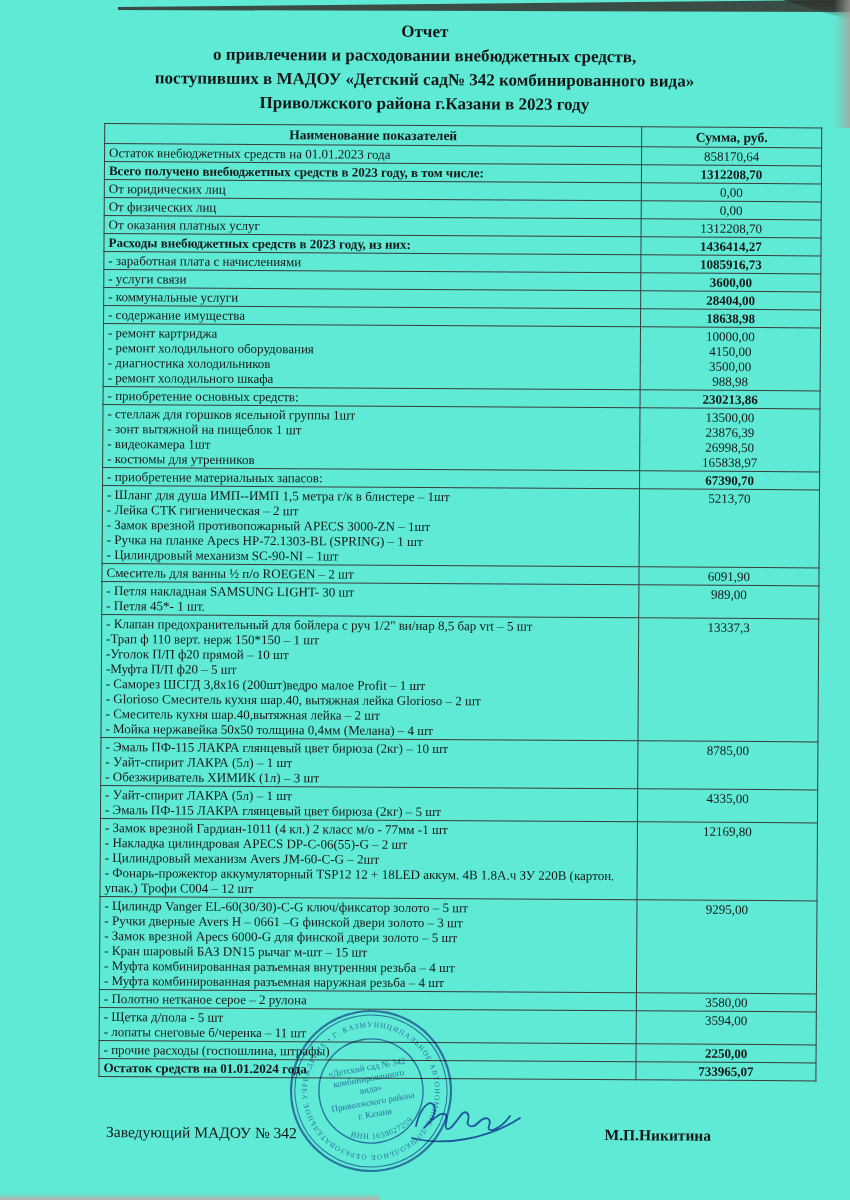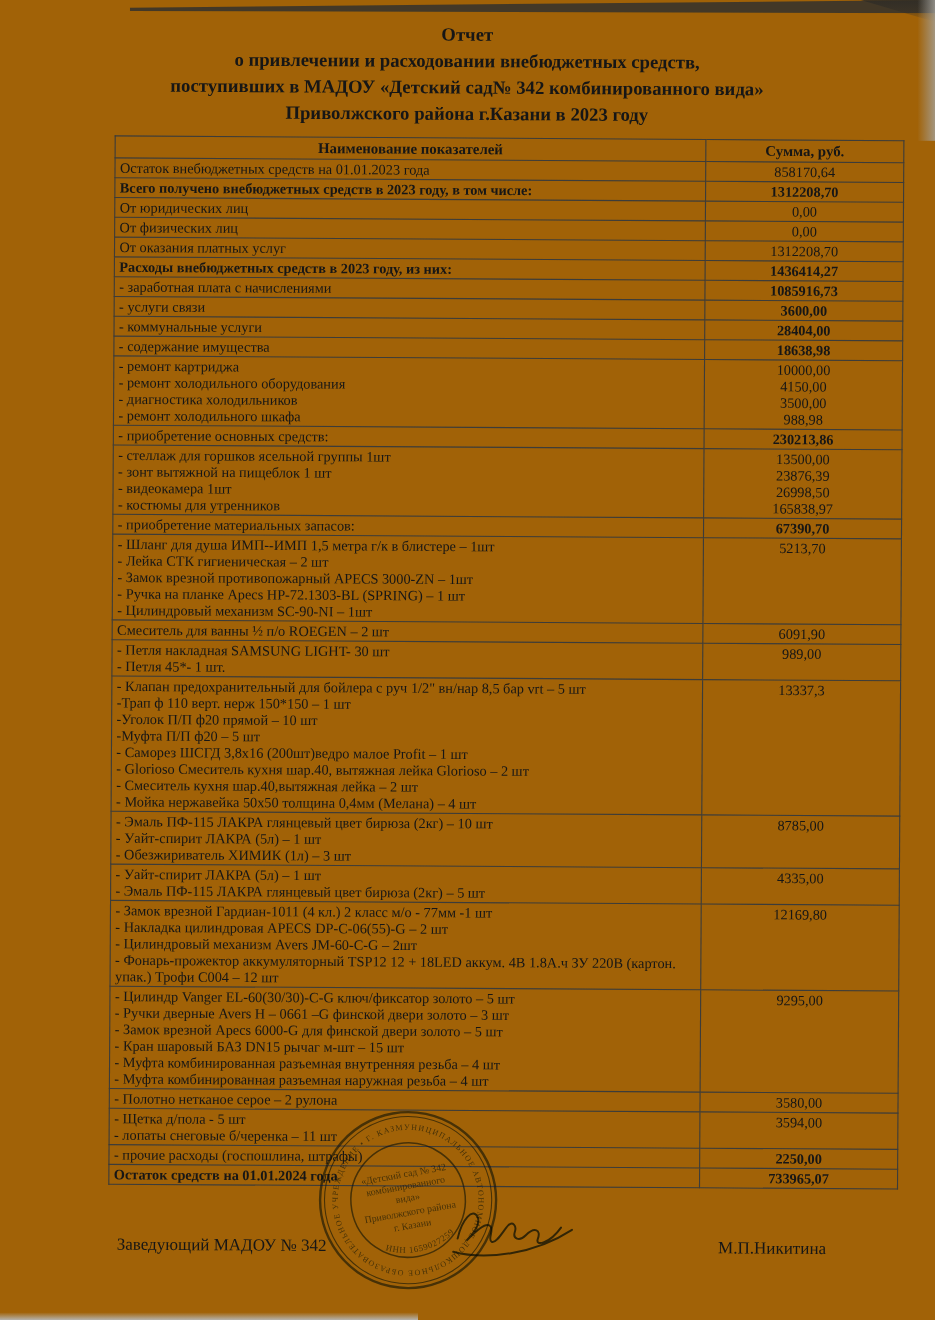--- a/index.html
+++ b/index.html
@@ -4,36 +4,36 @@
 <style>
   * { margin:0; padding:0; box-sizing:border-box; }
   html,body { width:850px; height:1200px; }
   body {
     background:#e9e7e2;
     font-family:"Liberation Serif", serif;
     color:#161616;
     position:relative;
     overflow:hidden;
   }
-  .page { position:absolute; inset:0; background:#a16207; }
+  .page { position:absolute; inset:0; background:#5eead4; }
   .doc { position:absolute; top:0; left:0; width:100%; transform:rotate(0.35deg); transform-origin:50% 0; }
 
   .title-block { margin-top:20px; text-align:center; font-weight:bold; font-size:17px; line-height:24px; }
 
   table { border-collapse:collapse; margin:9px 0 0 105px; width:717px; font-size:13px; table-layout:fixed; }
   th, td { border:1px solid #3c3c3a; vertical-align:top; padding:1px 4px; line-height:15px; }
   th { text-align:center; font-size:13.5px; padding:2px 4px; }
   td.c1, th.c1 { width:537px; }
   td.c2, th.c2 { width:180px; text-align:center; }
   .b { font-weight:bold; }
   td div { min-height:15px; }
 
   .footer-row { margin:46px 0 0 105px; width:717px; display:flex; justify-content:space-between; font-size:15.5px; }
   .footer-left { padding-left:8px; }
-  .footer-right { margin-right:64px; }
+  .footer-right { margin-right:104px;font-weight:bold; }
 
   .stamp { position:absolute; left:286px; top:1006px; transform:rotate(-10deg); opacity:.78; mix-blend-mode:multiply; }
   .signature { position:absolute; left:408px; top:1088px; mix-blend-mode:multiply; opacity:.9; }
 
   .edge-top { position:absolute; top:0; left:118px; width:732px; height:14px; background:#33312d; clip-path:polygon(0 7px,100% 0,100% 12px,0 10px); opacity:.85; }
   .edge-corner { position:absolute; top:0; right:0; width:150px; height:20px; background:linear-gradient(to bottom,rgba(45,43,38,.8),rgba(45,43,38,0)); clip-path:polygon(0 0,100% 0,100% 100%,55% 0); }
   .edge-right { position:absolute; top:0; right:0; width:16px; height:128px; background:linear-gradient(to left,#a5a39d,rgba(165,163,157,0)); opacity:.8; }
   .edge-bottom { position:absolute; bottom:0; left:0; width:380px; height:7px; background:linear-gradient(to top,#b5b3ad,rgba(181,179,173,0)); }
 </style>
 </head>

